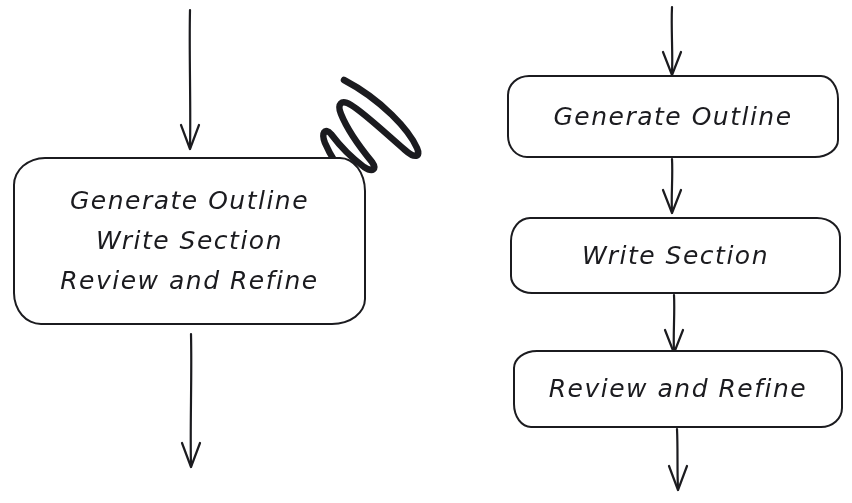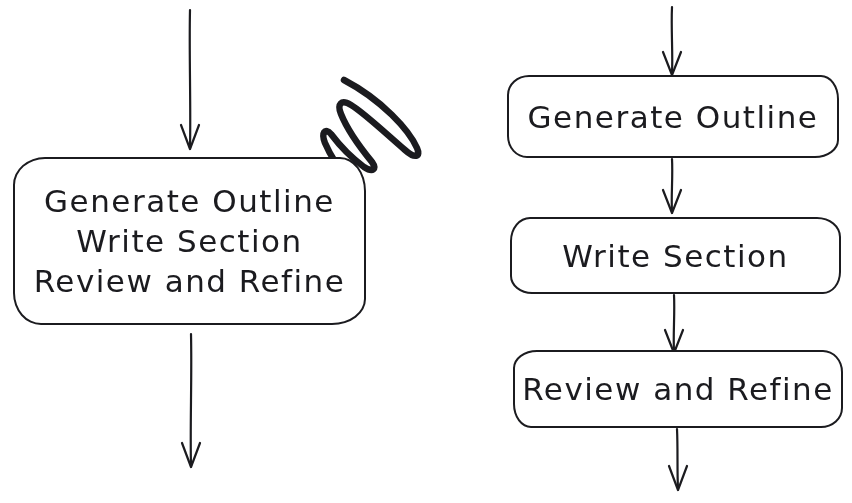--- a/index.html
+++ b/index.html
@@ -28,24 +28,25 @@
     border: 2.2px solid #1b1b1f;
     background: #ffffff;
     box-sizing: border-box;
     display: flex;
     flex-direction: column;
     align-items: center;
     justify-content: center;
     text-align: center;
   }
   .node .line {
-    font-size: 31px;
+    font-size: 25px;
     letter-spacing: 1.5px;
     line-height: 40px;
     white-space: nowrap;
+    font-style: italic;
   }
   
   .left-box {
     left: 13px;
     top: 157px;
     width: 353px;
     height: 168px;
     border-radius: 32px 26px 34px 28px / 28px 34px 26px 32px;
   }
   

